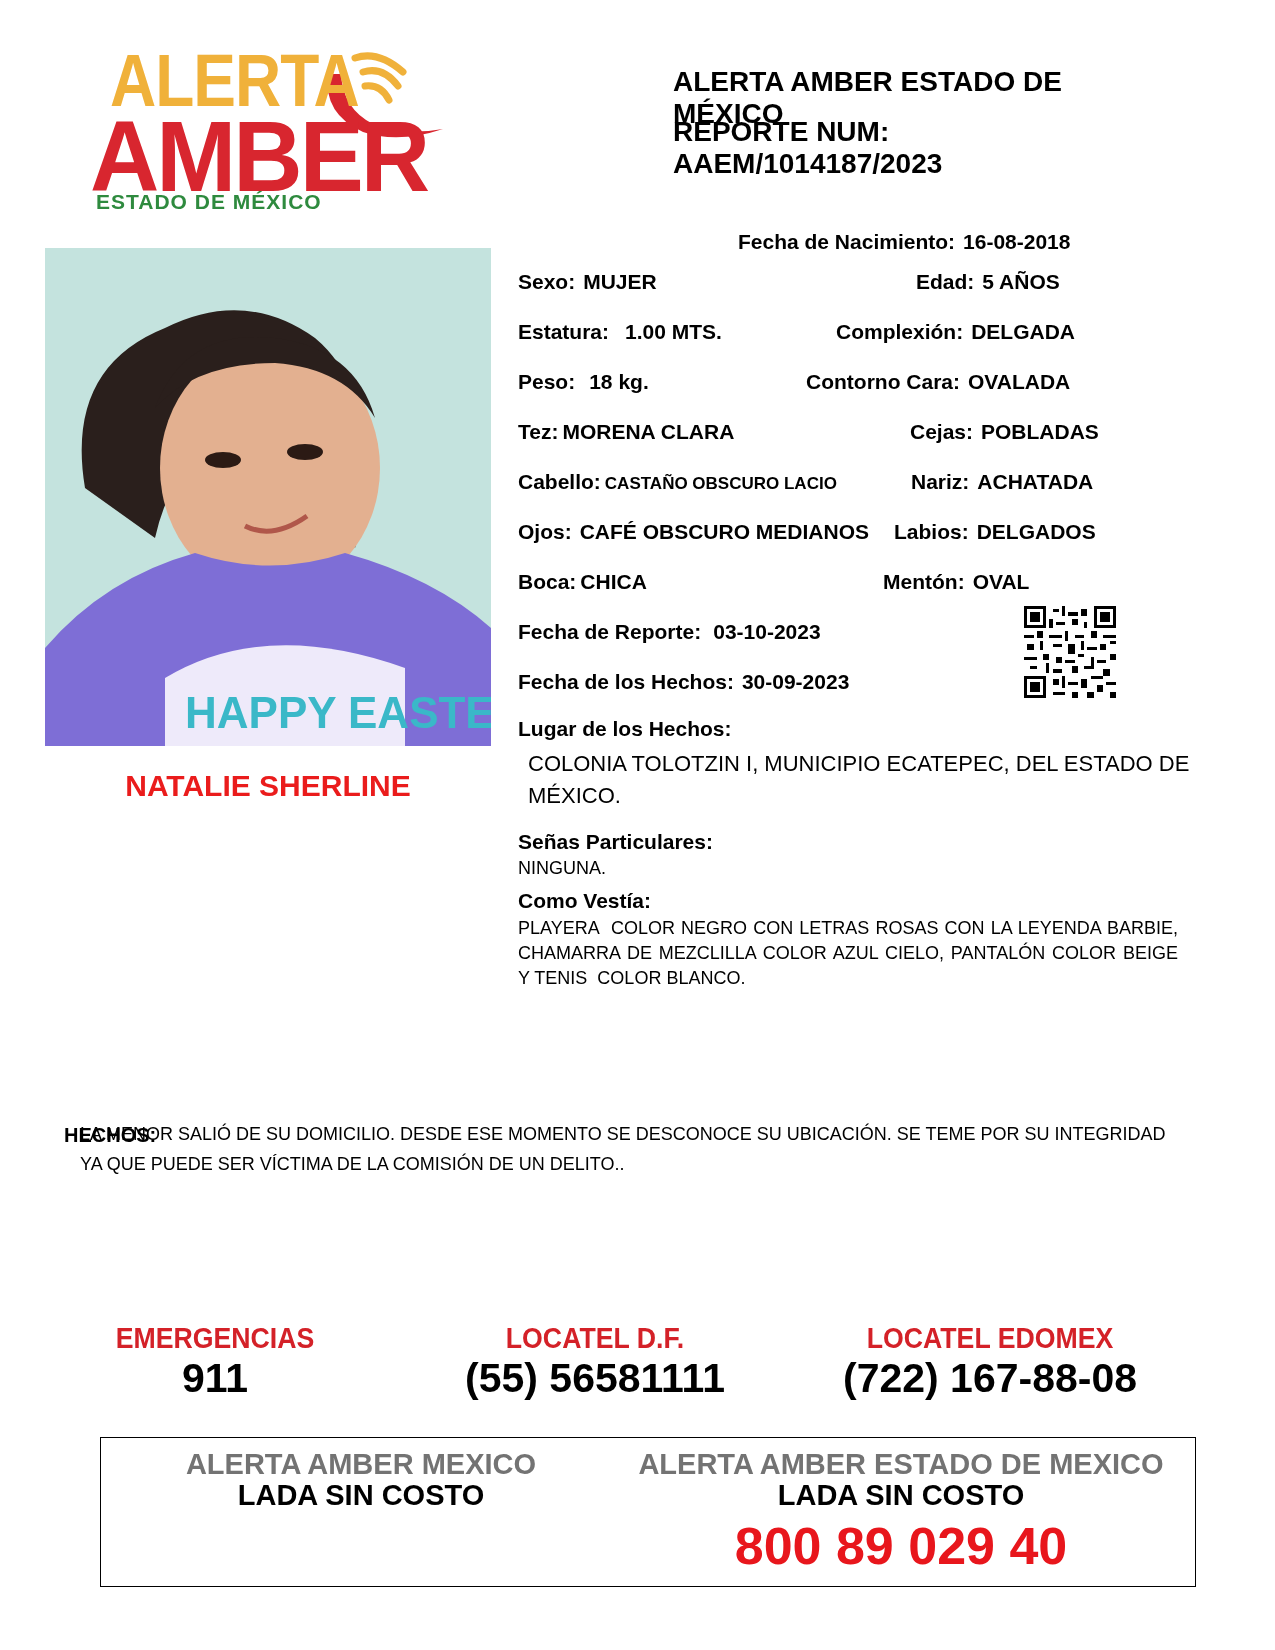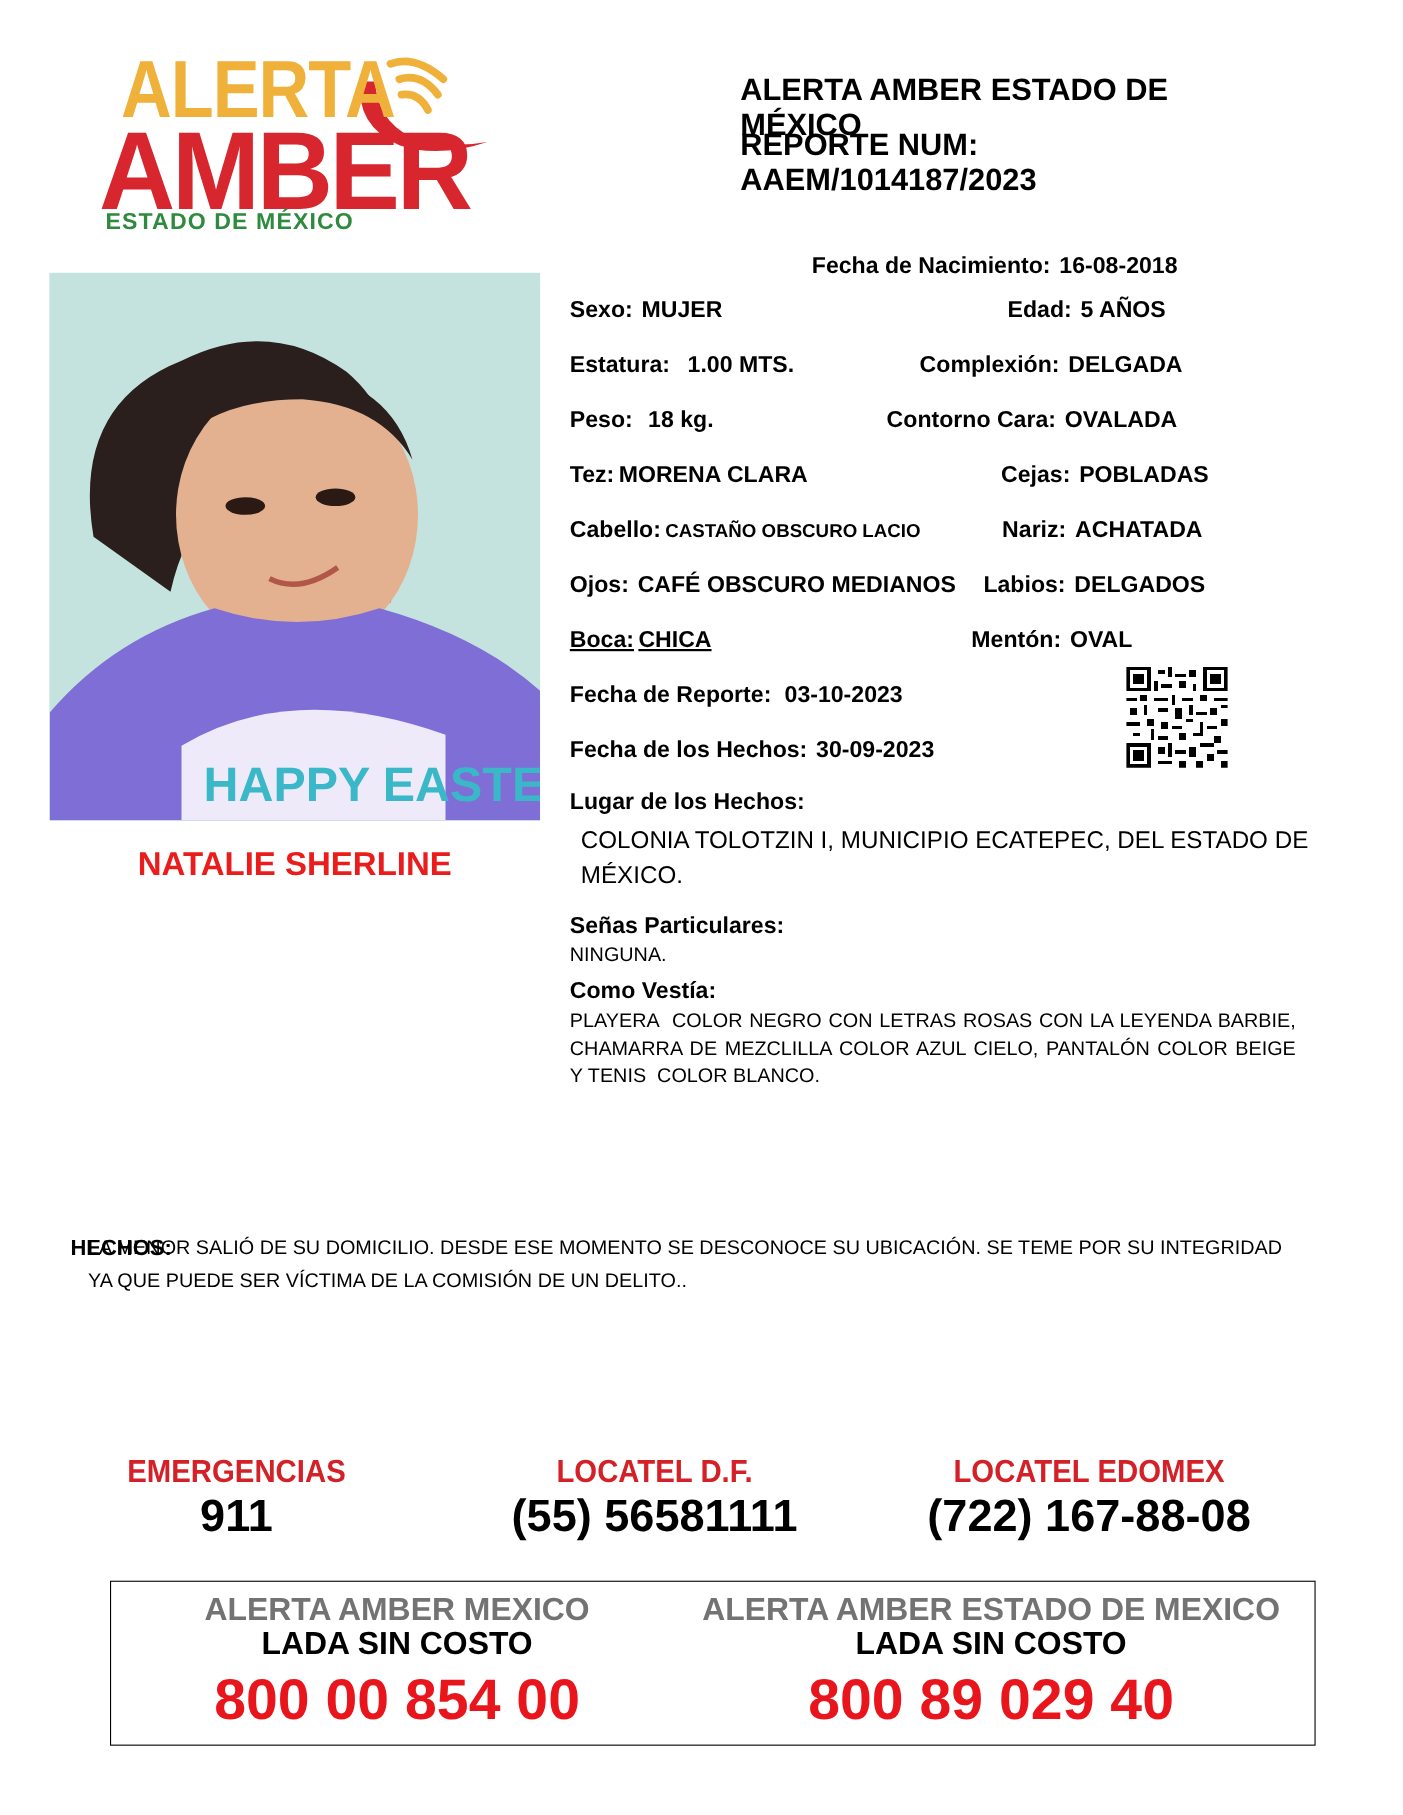--- a/index.html
+++ b/index.html
@@ -112,21 +112,21 @@
   <span>Nariz:</span><span class="v">ACHATADA</span>
 </div>
 
 <div class="abs lbl" style="left:518px; top:520px;">
   <span>Ojos:</span><span class="v">CAFÉ OBSCURO MEDIANOS</span>
 </div>
 <div class="abs lbl" style="left:894px; top:520px;">
   <span>Labios:</span><span class="v">DELGADOS</span>
 </div>
 
-<div class="abs lbl" style="left:518px; top:570px;text-decoration:underline;">
+<div class="abs lbl" style="left:518px; top:570px;">
   <span>Boca:</span><span class="v" style="margin-left:4px">CHICA</span>
 </div>
 <div class="abs lbl" style="left:883px; top:570px;">
   <span>Mentón:</span><span class="v">OVAL</span>
 </div>
 
 <div class="abs lbl" style="left:518px; top:620px;">
   <span>Fecha de Reporte:</span><span class="v" style="margin-left:12px">03-10-2023</span>
 </div>
 
@@ -219,20 +219,19 @@
 </div>
 <div class="abs" style="left:820px; top:1322px; width:340px; text-align:center;">
   <div class="contact-head">LOCATEL EDOMEX</div>
   <div class="contact-num">(722) 167-88-08</div>
 </div>
 
 <div class="abs box">
   <div class="box-col" style="left:60px; width:400px;">
     <div class="box-head">ALERTA AMBER MEXICO</div>
     <div class="box-sub">LADA SIN COSTO</div>
-    <div class="box-num">800 00 854 00</div>
   </div>
   <div class="box-col" style="left:520px; width:560px;">
     <div class="box-head">ALERTA AMBER ESTADO DE MEXICO</div>
     <div class="box-sub">LADA SIN COSTO</div>
     <div class="box-num">800 89 029 40</div>
   </div>
 </div>
 
 </body></html>

